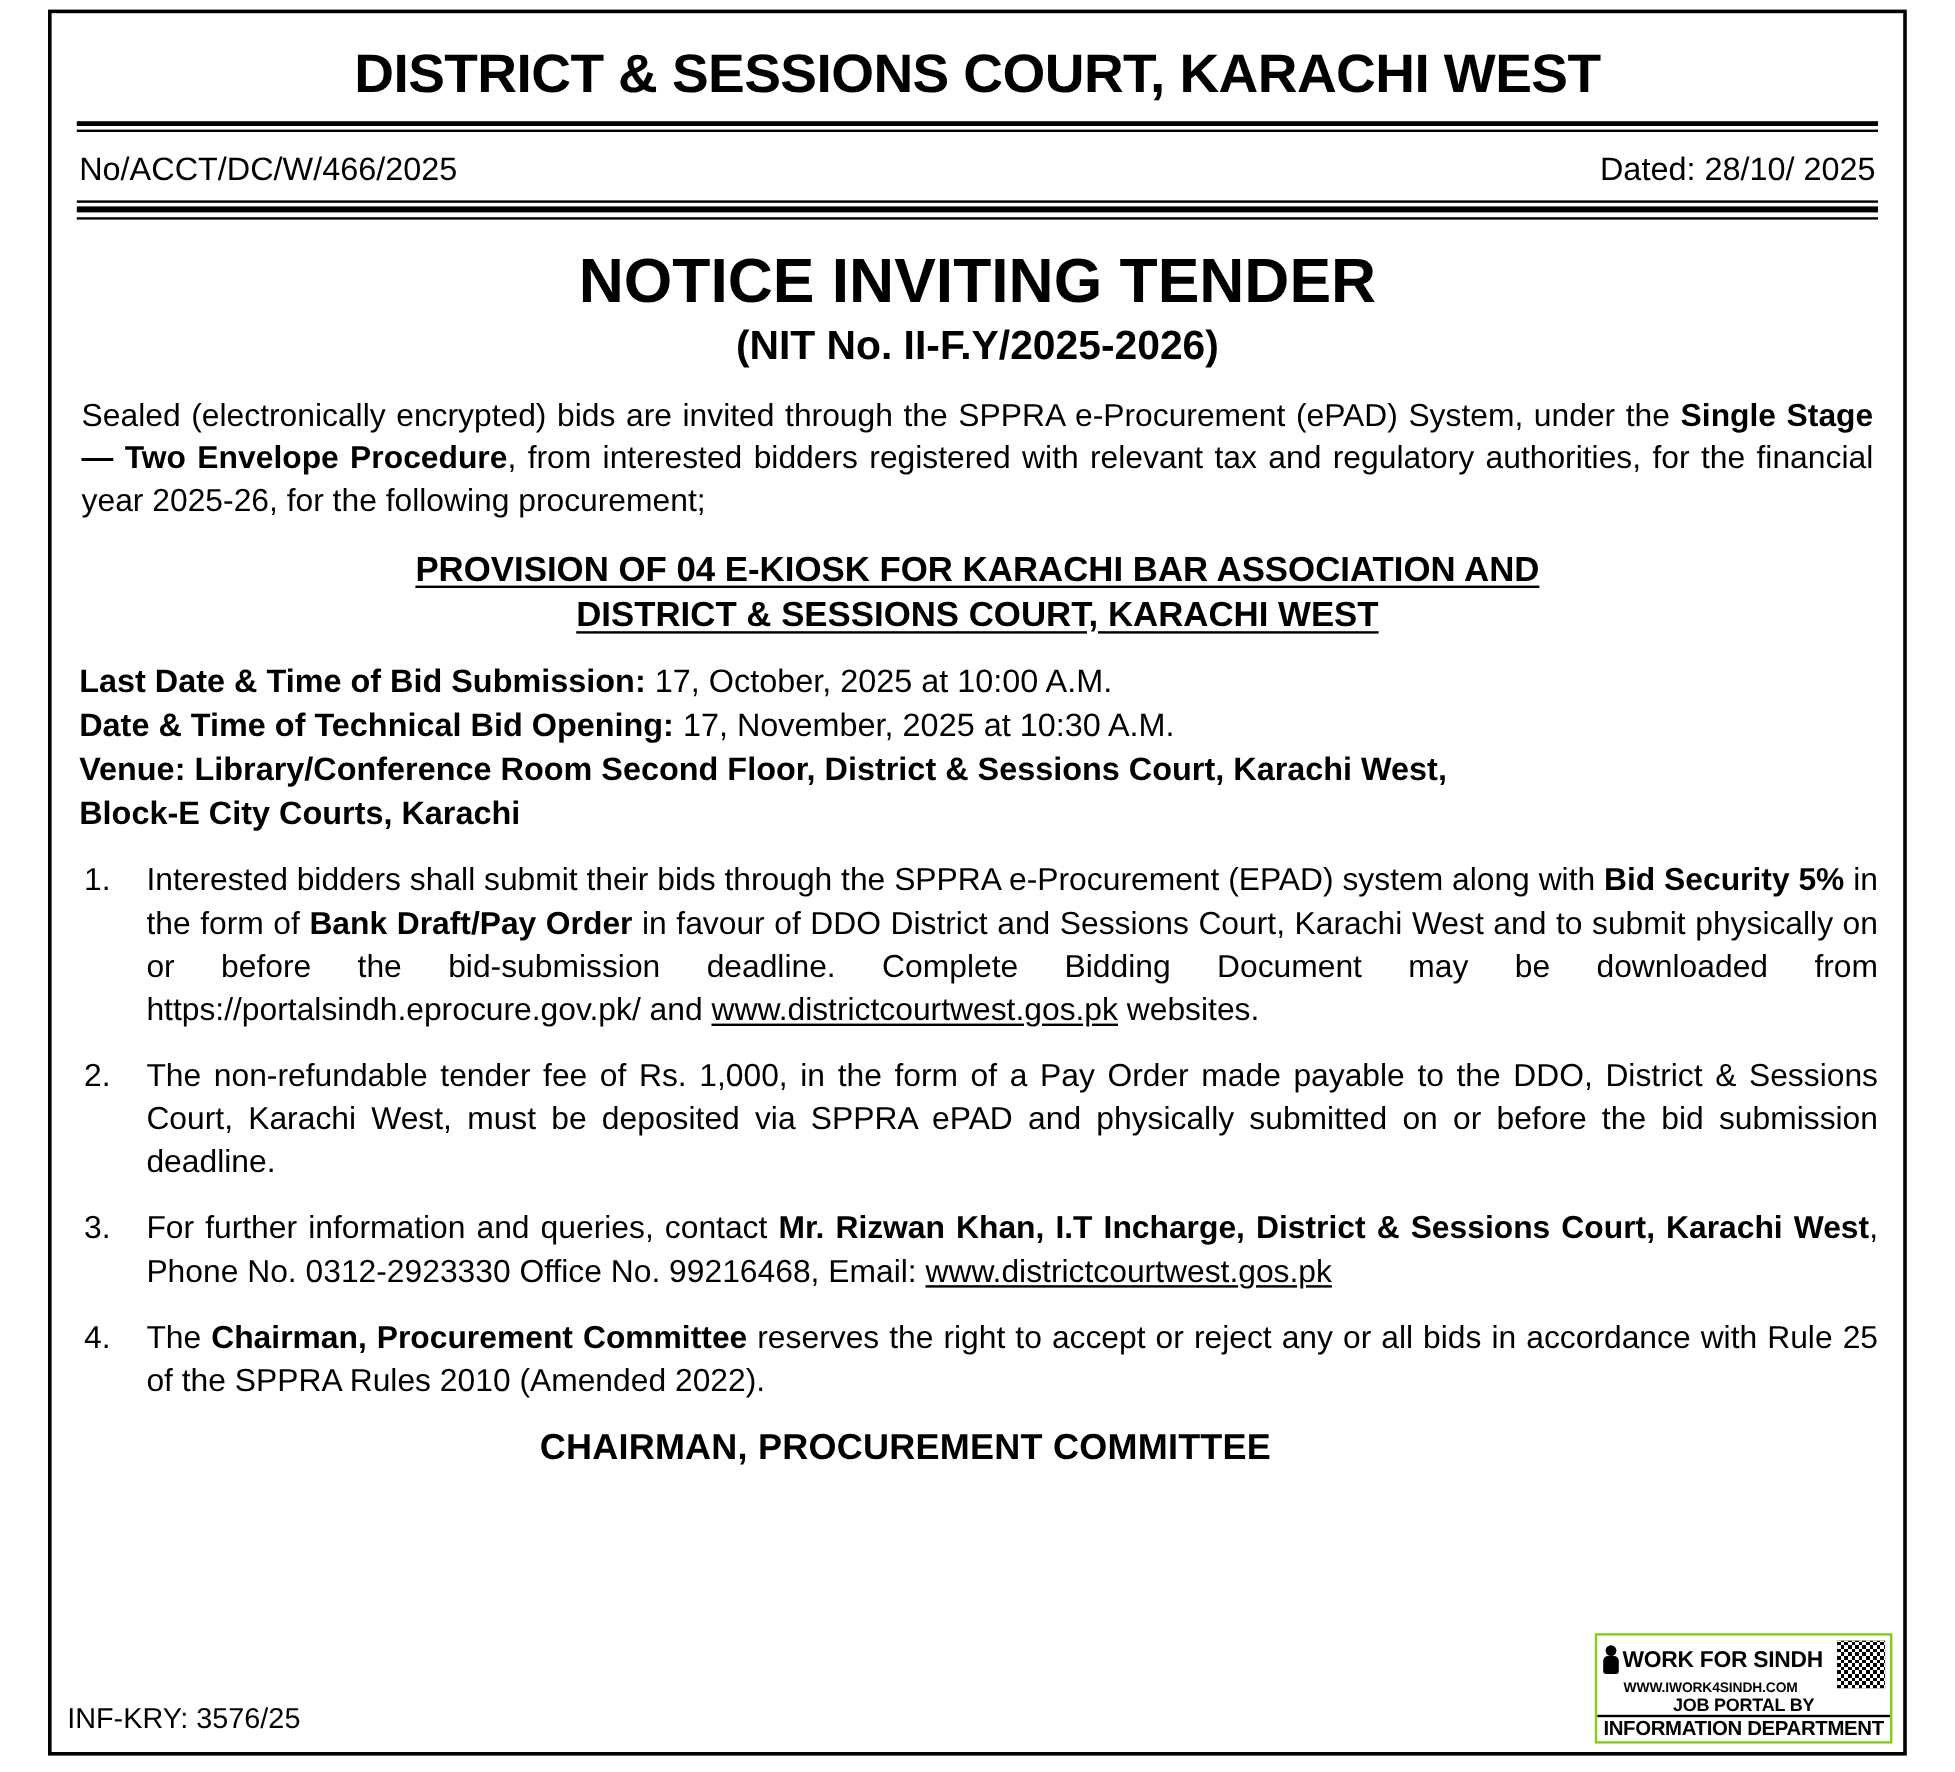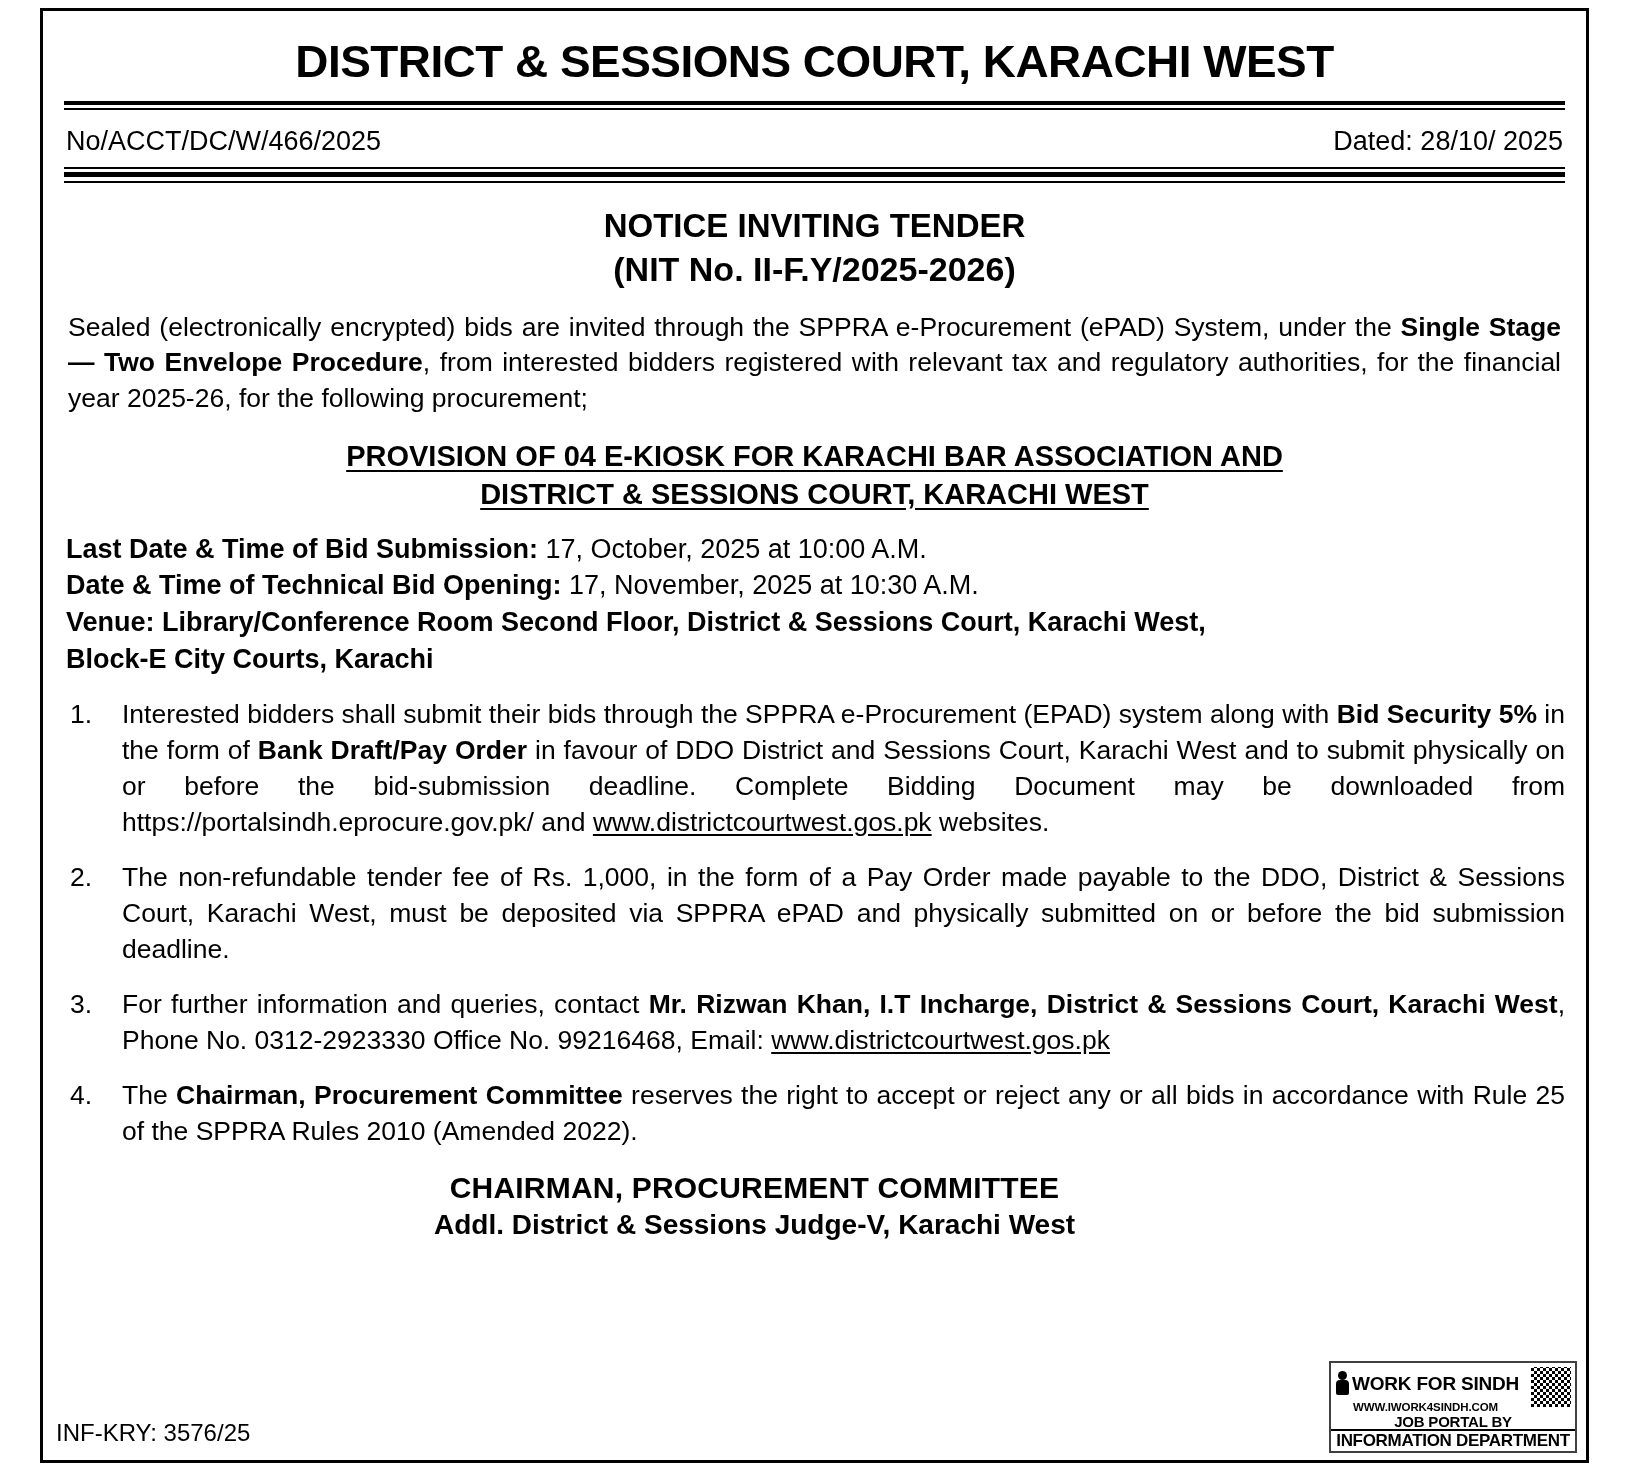--- a/index.html
+++ b/index.html
@@ -69,21 +69,21 @@
     margin-top: 2px;
   }
   .double-rule .a { border-top: 2px solid #000; }
   .double-rule .b { border-top: 5px solid #000; margin-top: 3px; }
   .double-rule .c { border-top: 2px solid #000; margin-top: 4px; }
 
   
   .nit-title {
     text-align: center;
     font-weight: bold;
-    font-size: 33px;
+    font-size: 52px;
     letter-spacing: 0px;
     margin-top: 26px;
     line-height: 1.0;
   }
   .nit-sub {
     text-align: center;
     font-weight: bold;
     font-size: 34px;
     margin-top: 10px;
     line-height: 1.05;
@@ -168,21 +168,21 @@
     white-space: nowrap;
   }
 
   
   .logo-box {
     position: absolute;
     right: 4px;
     bottom: 2px;
     width: 248px;
     height: 92px;
-    border: 2px solid #404040;
+    border: 2px solid #84cc16;
     box-sizing: border-box;
     background: #fff;
     display: flex;
     flex-direction: column;
     overflow: hidden;
   }
   .logo-top {
     display: flex;
     align-items: center;
     padding: 3px 4px 0 4px;
@@ -304,21 +304,20 @@
 
     <ol class="items" id="items-list">
         <li><span class="num">1.</span><span>Interested bidders shall submit their bids through the SPPRA e-Procurement (EPAD) system along with </span><b>Bid Security 5%</b><span> in the form of </span><b>Bank Draft/Pay Order</b><span> in favour of DDO District and Sessions Court, Karachi West and to submit physically on or before the bid-submission deadline. Complete Bidding Document may be downloaded  from https://portalsindh.eprocure.gov.pk/ and </span><span class="ul">www.districtcourtwest.gos.pk</span><span> websites.</span></li>
         <li><span class="num">2.</span><span>The non-refundable tender fee of Rs. 1,000, in the form of a Pay Order made payable to the DDO, District &amp; Sessions Court, Karachi West, must be deposited via SPPRA ePAD and physically submitted on or before the bid submission deadline.</span></li>
         <li><span class="num">3.</span><span>For further information and queries, contact </span><b>Mr. Rizwan Khan, I.T Incharge, District &amp; Sessions Court, Karachi West</b><span>, Phone No. 0312-2923330 Office No. 99216468, Email: </span><span class="ul">www.districtcourtwest.gos.pk</span></li>
         <li><span class="num">4.</span><span>The </span><b>Chairman, Procurement Committee</b><span> reserves the right to accept or reject any or all bids in accordance with Rule 25 of the SPPRA Rules 2010 (Amended 2022).</span></li>
       </ol>
 
     <div class="sig">
       <div class="l1">CHAIRMAN, PROCUREMENT COMMITTEE</div>
-      <div class="l3">Addl. District &amp; Sessions Judge-V, Karachi West</div>
     </div>
 
     <div class="inf">INF-KRY: 3576/25</div>
 
     <div class="logo-box">
       <div class="logo-top">
         <span class="logo-mark">
           <span class="head"></span>
             <span class="body"></span>
         </span>

